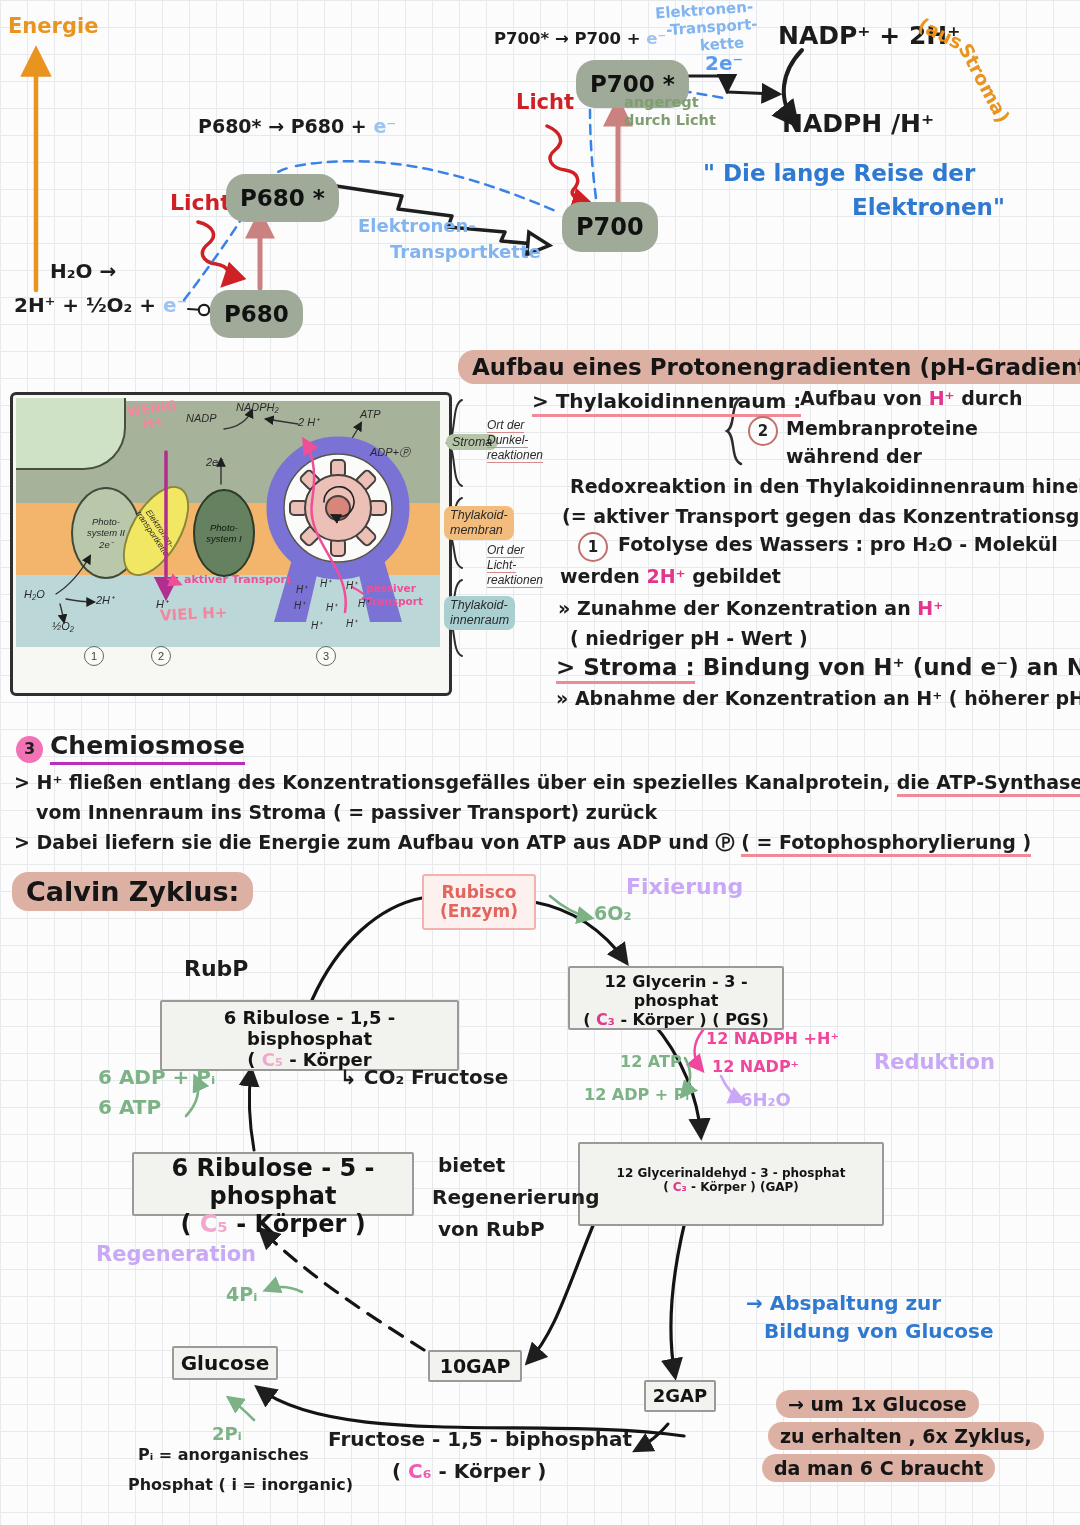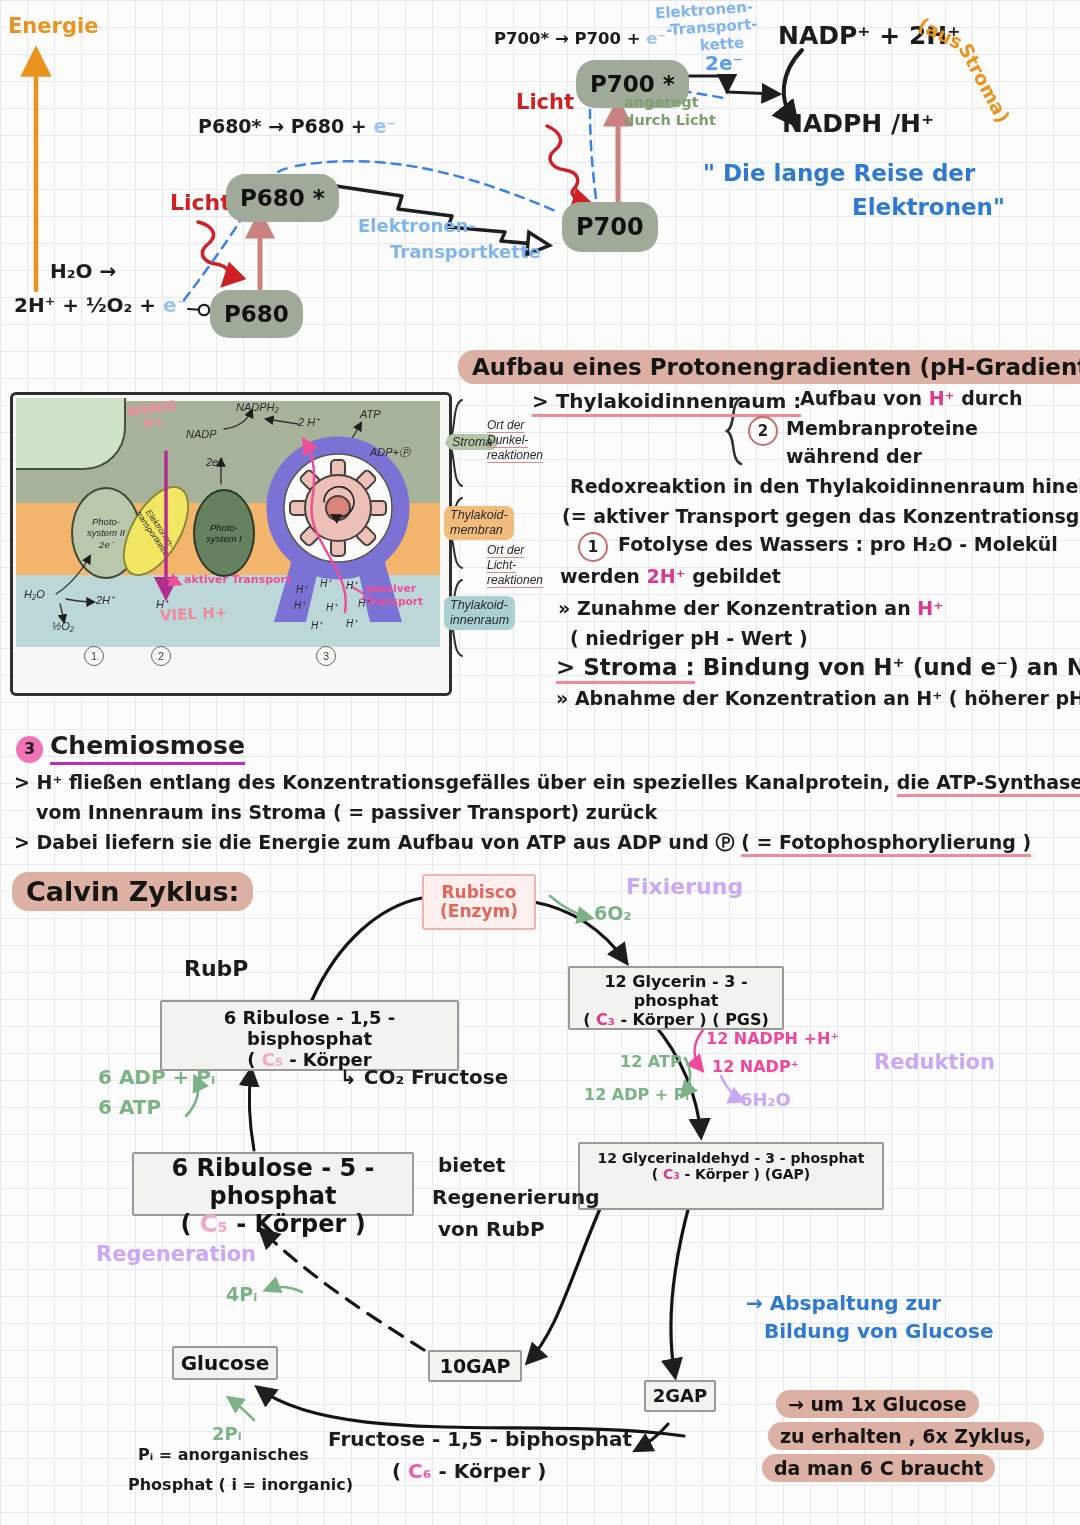--- a/index.html
+++ b/index.html
@@ -197,21 +197,21 @@
   <div class="t" style="left:973px;top:40px;font-size:19px;color:#e8941f;transform:rotate(62deg);transform-origin:left top;">Stroma)</div>
   <div class="t" style="left:782px;top:110px;font-size:25px;">NADPH /H⁺</div>
   <div class="t" style="left:703px;top:160px;font-size:23px;color:#2f7ad0;">" Die lange Reise der</div>
   <div class="t" style="left:852px;top:194px;font-size:23px;color:#2f7ad0;">Elektronen"</div>
 
 
   <div class="t" style="left:128px;top:402px;font-size:13px;color:#f2889e;transform:rotate(-8deg);text-align:center;line-height:1.1;">
     <span>WENIG</span><br>
     <span>H+</span>
   </div>
-  <div class="t tb" style="left:186px;top:428px;font-size:11px;">NADP</div>
+  <div class="t tb" style="left:186px;top:412px;font-size:11px;">NADP</div>
   <div class="t tb" style="left:236px;top:401px;font-size:11px;">NADPH₂</div>
   <div class="t tb" style="left:298px;top:416px;font-size:11px;">2 H⁺</div>
   <div class="t tb" style="left:360px;top:408px;font-size:11px;">ATP</div>
   <div class="t tb" style="left:370px;top:446px;font-size:11px;">ADP+Ⓟ</div>
   <div class="t tb" style="left:206px;top:456px;font-size:11px;">2e⁻</div>
   <div class="t tb" style="left:156px;top:598px;font-size:11px;">H⁺</div>
   <div class="t tb" style="left:24px;top:588px;font-size:11px;">H₂O</div>
   <div class="t tb" style="left:96px;top:594px;font-size:11px;">2H⁺</div>
   <div class="t tb" style="left:52px;top:620px;font-size:11px;">½O₂</div>
   <div class="t" style="left:184px;top:574px;font-size:11px;color:#ee4f98;">aktiver Transport</div>
@@ -311,21 +311,21 @@
     <div>12 Glycerin - 3 - phosphat</div>
     <div><span>( </span><span style="color:#e0368c;">C₃</span><span> - Körper )  ( PGS)</span></div>
   </div>
   <div class="t" style="left:706px;top:1030px;font-size:16px;color:#f0479c;">12 NADPH +H⁺</div>
   <div class="t" style="left:712px;top:1058px;font-size:16px;color:#f0479c;">12 NADP⁺</div>
   <div class="t" style="left:874px;top:1050px;font-size:21px;color:#c9a8f5;">Reduktion</div>
   <div class="t" style="left:620px;top:1053px;font-size:16px;color:#7cb286;">12 ATP</div>
   <div class="t" style="left:584px;top:1086px;font-size:16px;color:#7cb286;">12 ADP + Pᵢ</div>
   <div class="t" style="left:740px;top:1090px;font-size:18px;color:#c9a8f5;">6H₂O</div>
 
-  <div class="gbox" style="left:578px;top:1142px;width:302px;height:58px;font-size:14px;padding-top:6px;">
+  <div class="gbox" style="left:578px;top:1142px;width:302px;height:58px;font-size:12px;padding-top:22px;">
     <div>12 Glycerinaldehyd - 3 - phosphat</div>
     <div><span>( </span><span style="color:#e0368c;">C₃</span><span> - Körper )  (GAP)</span></div>
   </div>
   <div class="t" style="left:438px;top:1154px;font-size:20px;">bietet</div>
   <div class="t" style="left:432px;top:1186px;font-size:20px;">Regenerierung</div>
   <div class="t" style="left:438px;top:1218px;font-size:20px;">von RubP</div>
 
   <div class="gbox" style="left:132px;top:1152px;width:278px;height:60px;font-size:24px;">
     <div>6 Ribulose - 5 - phosphat</div>
     <div><span>( </span><span style="color:#f2a7cc;">C₅</span><span> - Körper )</span></div>

